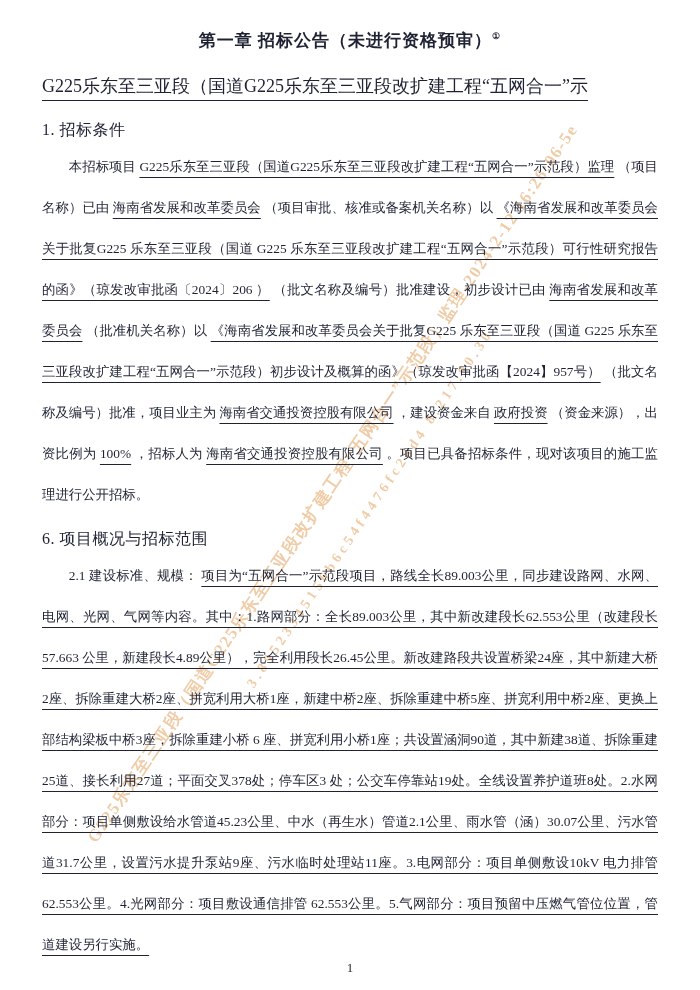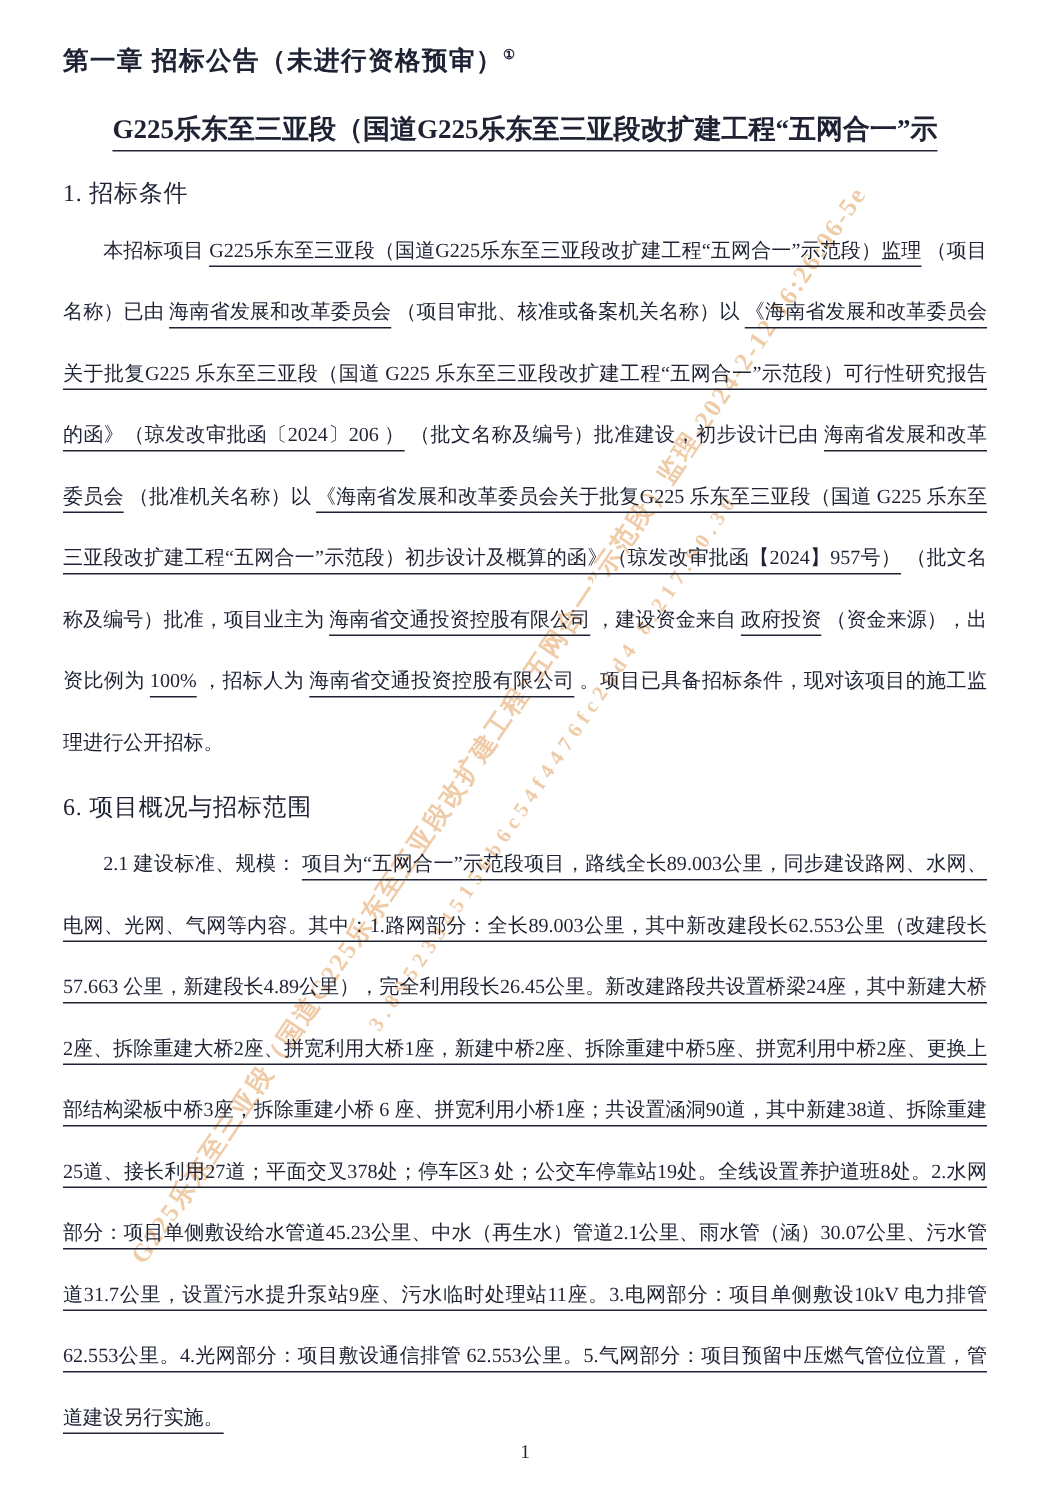--- a/index.html
+++ b/index.html
@@ -23,29 +23,28 @@
     font-weight:bold;
   }
   .wm1{font-size:17px;letter-spacing:1.5px;white-space:nowrap;}
   .wm2{font-size:14px;letter-spacing:4px;margin-top:26px;white-space:nowrap;}
   
   .content{
     position:absolute;left:42px;right:42px;top:28px;
     z-index:2;
   }
   .chapter-title{
-    text-align:left;
+    text-align:center;
     font-size:17px;font-weight:bold;
     line-height:26px;
     letter-spacing:1px;
   }
   .subtitle{
     margin-top:12px;
-    text-align:center;
-    font-size:18px;font-weight:bold;
+    font-size:18px;font-weight:normal;
   }
   .subtitle-line{line-height:40px;}
   .sec-heading{
     font-size:16px;font-weight:normal;
     line-height:24px;
     margin:12px 0 4px 0;
     letter-spacing:.5px;
   }
   .para{
     font-size:13.4px;

